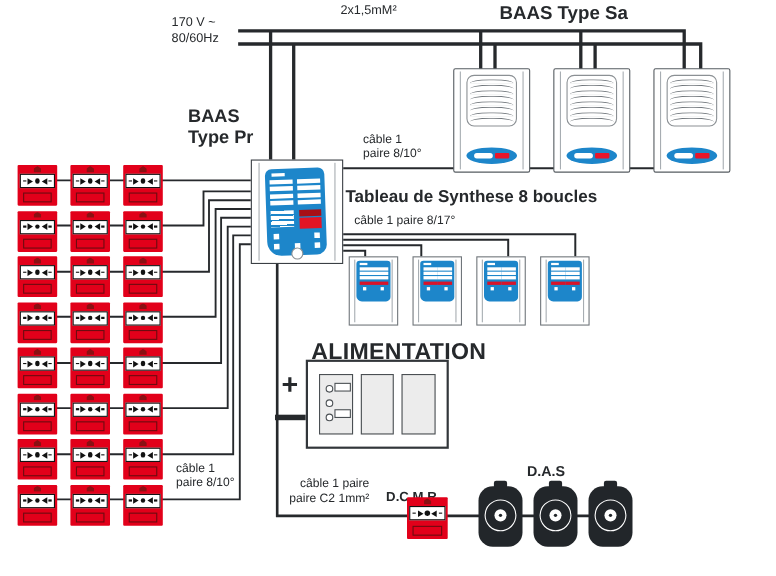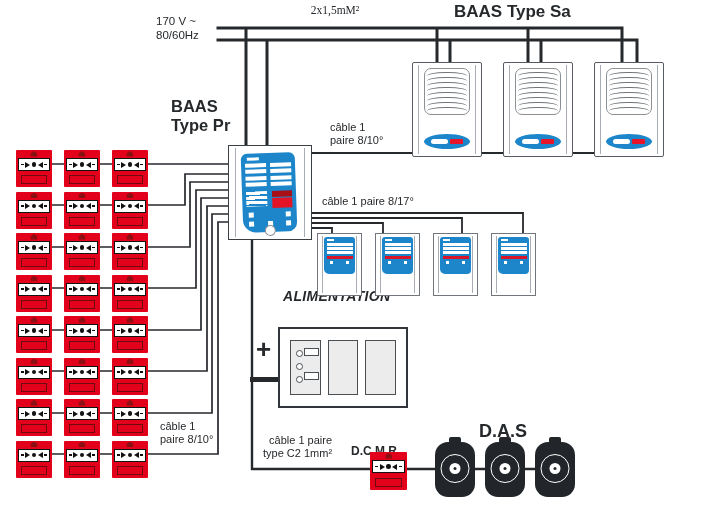--- a/index.html
+++ b/index.html
@@ -4,33 +4,33 @@
 <style>
   html,body{margin:0;padding:0;background:#fff;}
   .stage{position:relative;width:705px;height:524px;background:#fff;overflow:hidden;
          font-family:"Liberation Sans",sans-serif;color:#26292c;}
   .abs{position:absolute;}
   svg.wires{position:absolute;left:0;top:0;width:705px;height:524px;}
 
   
   .lbl{position:absolute;white-space:nowrap;color:#26292c;}
   .lbl-supply{left:156px;top:15px;font-size:11.5px;line-height:13.5px;}
-  .lbl-mains{left:293px;top:4px;width:84px;text-align:center;font-size:11.5px;font-family:Liberation Serif, serif;}
+  .lbl-mains{left:293px;top:4px;width:84px;text-align:center;font-size:11.5px;}
   .lbl-sa{left:454px;top:2px;font-size:17px;font-weight:bold;}
   .lbl-pr{left:171px;top:97px;font-size:16.5px;font-weight:bold;line-height:18.5px;}
   .lbl-cable-sa{left:330px;top:121px;font-size:11px;line-height:13px;}
   .lbl-synth{left:314px;top:171px;font-size:15.5px;font-weight:bold;}
   .lbl-cable-syn{left:322px;top:195px;font-size:11px;}
-  .lbl-alim{left:283px;top:288px;font-size:14px;font-weight:bold;letter-spacing:.3px;font-style:italic;}
+  .lbl-alim{left:283px;top:308px;font-size:21px;font-weight:bold;letter-spacing:.3px;}
   .lbl-plus{left:256px;top:336px;font-size:26px;font-weight:bold;line-height:26px;}
   .minus-bar{left:250px;top:377px;width:28px;height:4.5px;background:#26292c;}
   .lbl-cable-loop{left:160px;top:420px;font-size:11px;line-height:13px;}
   .lbl-cable-dcmr{left:263px;top:434px;font-size:11px;line-height:13px;text-align:right;}
   .lbl-dcmr{left:351px;top:444px;font-size:12px;font-weight:bold;}
-  .lbl-das{left:479px;top:421px;font-size:18px;font-weight:bold;}
+  .lbl-das{left:479px;top:421px;font-size:13px;font-weight:bold;}
 
   
   .cp-grid{position:absolute;left:16px;top:150px;display:flex;flex-direction:column;gap:4.5px;}
   .cp-row{display:flex;gap:12px;}
   .cp{position:relative;width:36px;height:37px;background:#e2001a;border-radius:1px;}
   .cp--lg{width:37px;height:38px;}
   .cp-icon{position:absolute;top:1px;left:50%;transform:translateX(-50%);width:7px;height:5.5px;
            background:#8a1013;clip-path:polygon(50% 0,100% 45%,100% 100%,0 100%,0 45%);}
   .cp-strip{position:absolute;top:8px;left:2px;right:2px;height:11px;background:#fff;
             border:1.4px solid #121212;display:flex;align-items:center;justify-content:center;gap:1.5px;}
@@ -133,31 +133,32 @@
   <div class="lbl lbl-mains">2x1,5mM²</div>
   <div class="lbl lbl-sa">BAAS Type Sa</div>
   <div class="lbl lbl-pr">
     <span style="display:block">BAAS</span>
     <span style="display:block">Type Pr</span>
   </div>
   <div class="lbl lbl-cable-sa">
     <span style="display:block">câble 1</span>
     <span style="display:block">paire 8/10°</span>
   </div>
+  <div class="lbl lbl-synth">Tableau de Synthese 8 boucles</div>
   <div class="lbl lbl-cable-syn">câble 1 paire 8/17°</div>
   <div class="lbl lbl-alim">ALIMENTATION</div>
   <div class="lbl lbl-plus">+</div>
   <div class="abs minus-bar"></div>
   <div class="lbl lbl-cable-loop">
     <span style="display:block">câble 1</span>
     <span style="display:block">paire 8/10°</span>
   </div>
   <div class="lbl lbl-cable-dcmr">
     <span style="display:block">câble 1 paire</span>
-    <span style="display:block">type C2 1mm²</span>
+    <span style="display:block">paire C2 1mm²</span>
   </div>
   <div class="lbl lbl-dcmr">D.C.M.R</div>
   <div class="lbl lbl-das">D.A.S</div>
 
   <div class="cp-grid">
     <div class="cp-row">
       <div class="cp">
         <div class="cp-icon"></div>
         <div class="cp-strip">
           <span class="cp-tail"></span>

